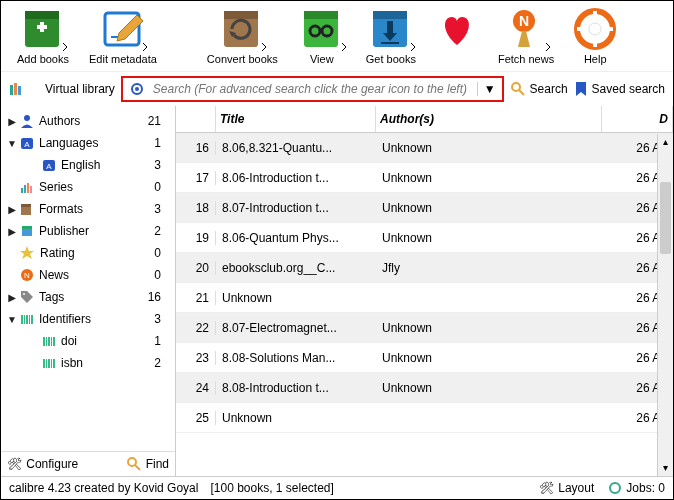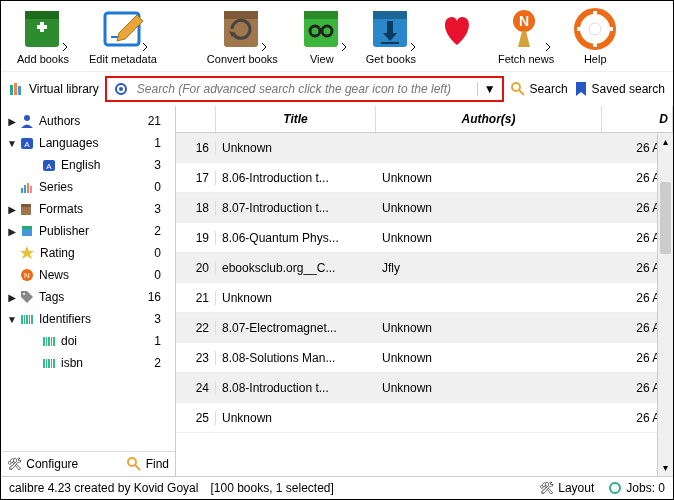--- a/index.html
+++ b/index.html
@@ -1,38 +1,38 @@
 <!DOCTYPE html>
 <html><head>
 <meta charset="utf-8">
 <style>
 * { box-sizing: border-box; margin: 0; padding: 0; font-family: sans-serif; }
 body { width: 674px; height: 500px; background: #fff; display: flex; flex-direction: column; font-size: 12px; overflow: hidden; border: 1px solid #000; }
 .toolbar { display: flex; padding: 4px 6px; gap: 0; }
 .tool-btn { display: flex; flex-direction: column; align-items: center; padding: 2px 10px; cursor: pointer; }
 .tool-btn span { font-size: 11px; margin-top: 2px; }
 .searchbar { display: flex; align-items: center; padding: 4px 8px; gap: 6px; border-top: 1px solid #eee; }
-.vlib { display: flex; align-items: center; gap: 4px; font-size: 12px; cursor: pointer; }
+.vlib { display: flex; align-items: center; gap: 20px; font-size: 12px; cursor: pointer; }
 .search-box { display: flex; align-items: center; border: 2px solid #e31010; flex: 1; height: 26px; }
 .search-box .gear { padding: 0 6px; }
 .search-box input { border: none; outline: none; flex: 1; font-size: 12px; color: #0369a1; font-style: italic; padding: 2px; }
 .search-box .dd { border-left: 1px solid #ccc; padding: 0 6px; }
 .sbtn { display: flex; align-items: center; gap: 4px; cursor: pointer; }
 .main { display: flex; flex: 1; overflow: hidden; }
 .sidebar { width: 175px; border-right: 1px solid #ccc; display: flex; flex-direction: column; }
 .tree { flex: 1; overflow: auto; padding-top: 4px; }
 .tree-row { display: flex; align-items: center; padding: 3px 4px; cursor: pointer; }
 .tree-row .arrow { width: 14px; display: inline-block; text-align: center; color: #222; font-size: 10px; }
 .tree-row .count { margin-left: auto; margin-right: 10px; color: #000; }
 .tree-row.child { padding-left: 26px; }
 .side-foot { display: flex; justify-content: space-between; padding: 4px 6px; border-top: 1px solid #ddd; }
 .cfg { display: flex; align-items: center; gap: 4px; cursor: pointer; }
 .table-area { flex: 1; display: flex; flex-direction: column; overflow: hidden; position: relative; }
 .thead { display: flex; border-bottom: 1px solid #ccc; background: #fff; }
-.th { padding: 6px 4px; border-right: 1px solid #ddd; font-style: italic; font-weight: bold; text-align: center; }
+.th { padding: 6px 4px; border-right: 1px solid #ddd; font-style: italic; font-weight: bold; }
 .th.num { width: 40px; }
 .th.title { width: 160px; }
 .th.author { width: 226px; }
 .th.date { flex: 1; text-align: right; }
 .tbody { flex: 1; overflow: auto; }
 .tr { display: flex; border-bottom: 1px solid #eee; height: 30px; align-items: center; }
 .tr:nth-child(odd) { background: #f0f0f0; }
 .td { padding: 0 6px; overflow: hidden; white-space: nowrap; text-overflow: ellipsis; }
 .td.num { width: 40px; text-align: right; border-right: 1px solid #ddd; }
 .td.title { width: 160px; }
@@ -328,20 +328,21 @@
   <div class="table-area">
     <div class="thead">
       <div class="th num"></div>
       <div class="th title">Title</div>
       <div class="th author">Author(s)</div>
       <div class="th date">D</div>
     </div>
     <div class="tbody" id="tbody">
         <div class="tr">
           <div class="td num">16</div>
+          <div class="td title">8.06,8.321-Quantu...</div>
           <div class="td author">Unknown</div>
           <div class="td date">26 Au</div>
         </div>
         <div class="tr">
           <div class="td num">17</div>
           <div class="td title">8.06-Introduction t...</div>
           <div class="td author">Unknown</div>
           <div class="td date">26 Au</div>
         </div>
         <div class="tr">

